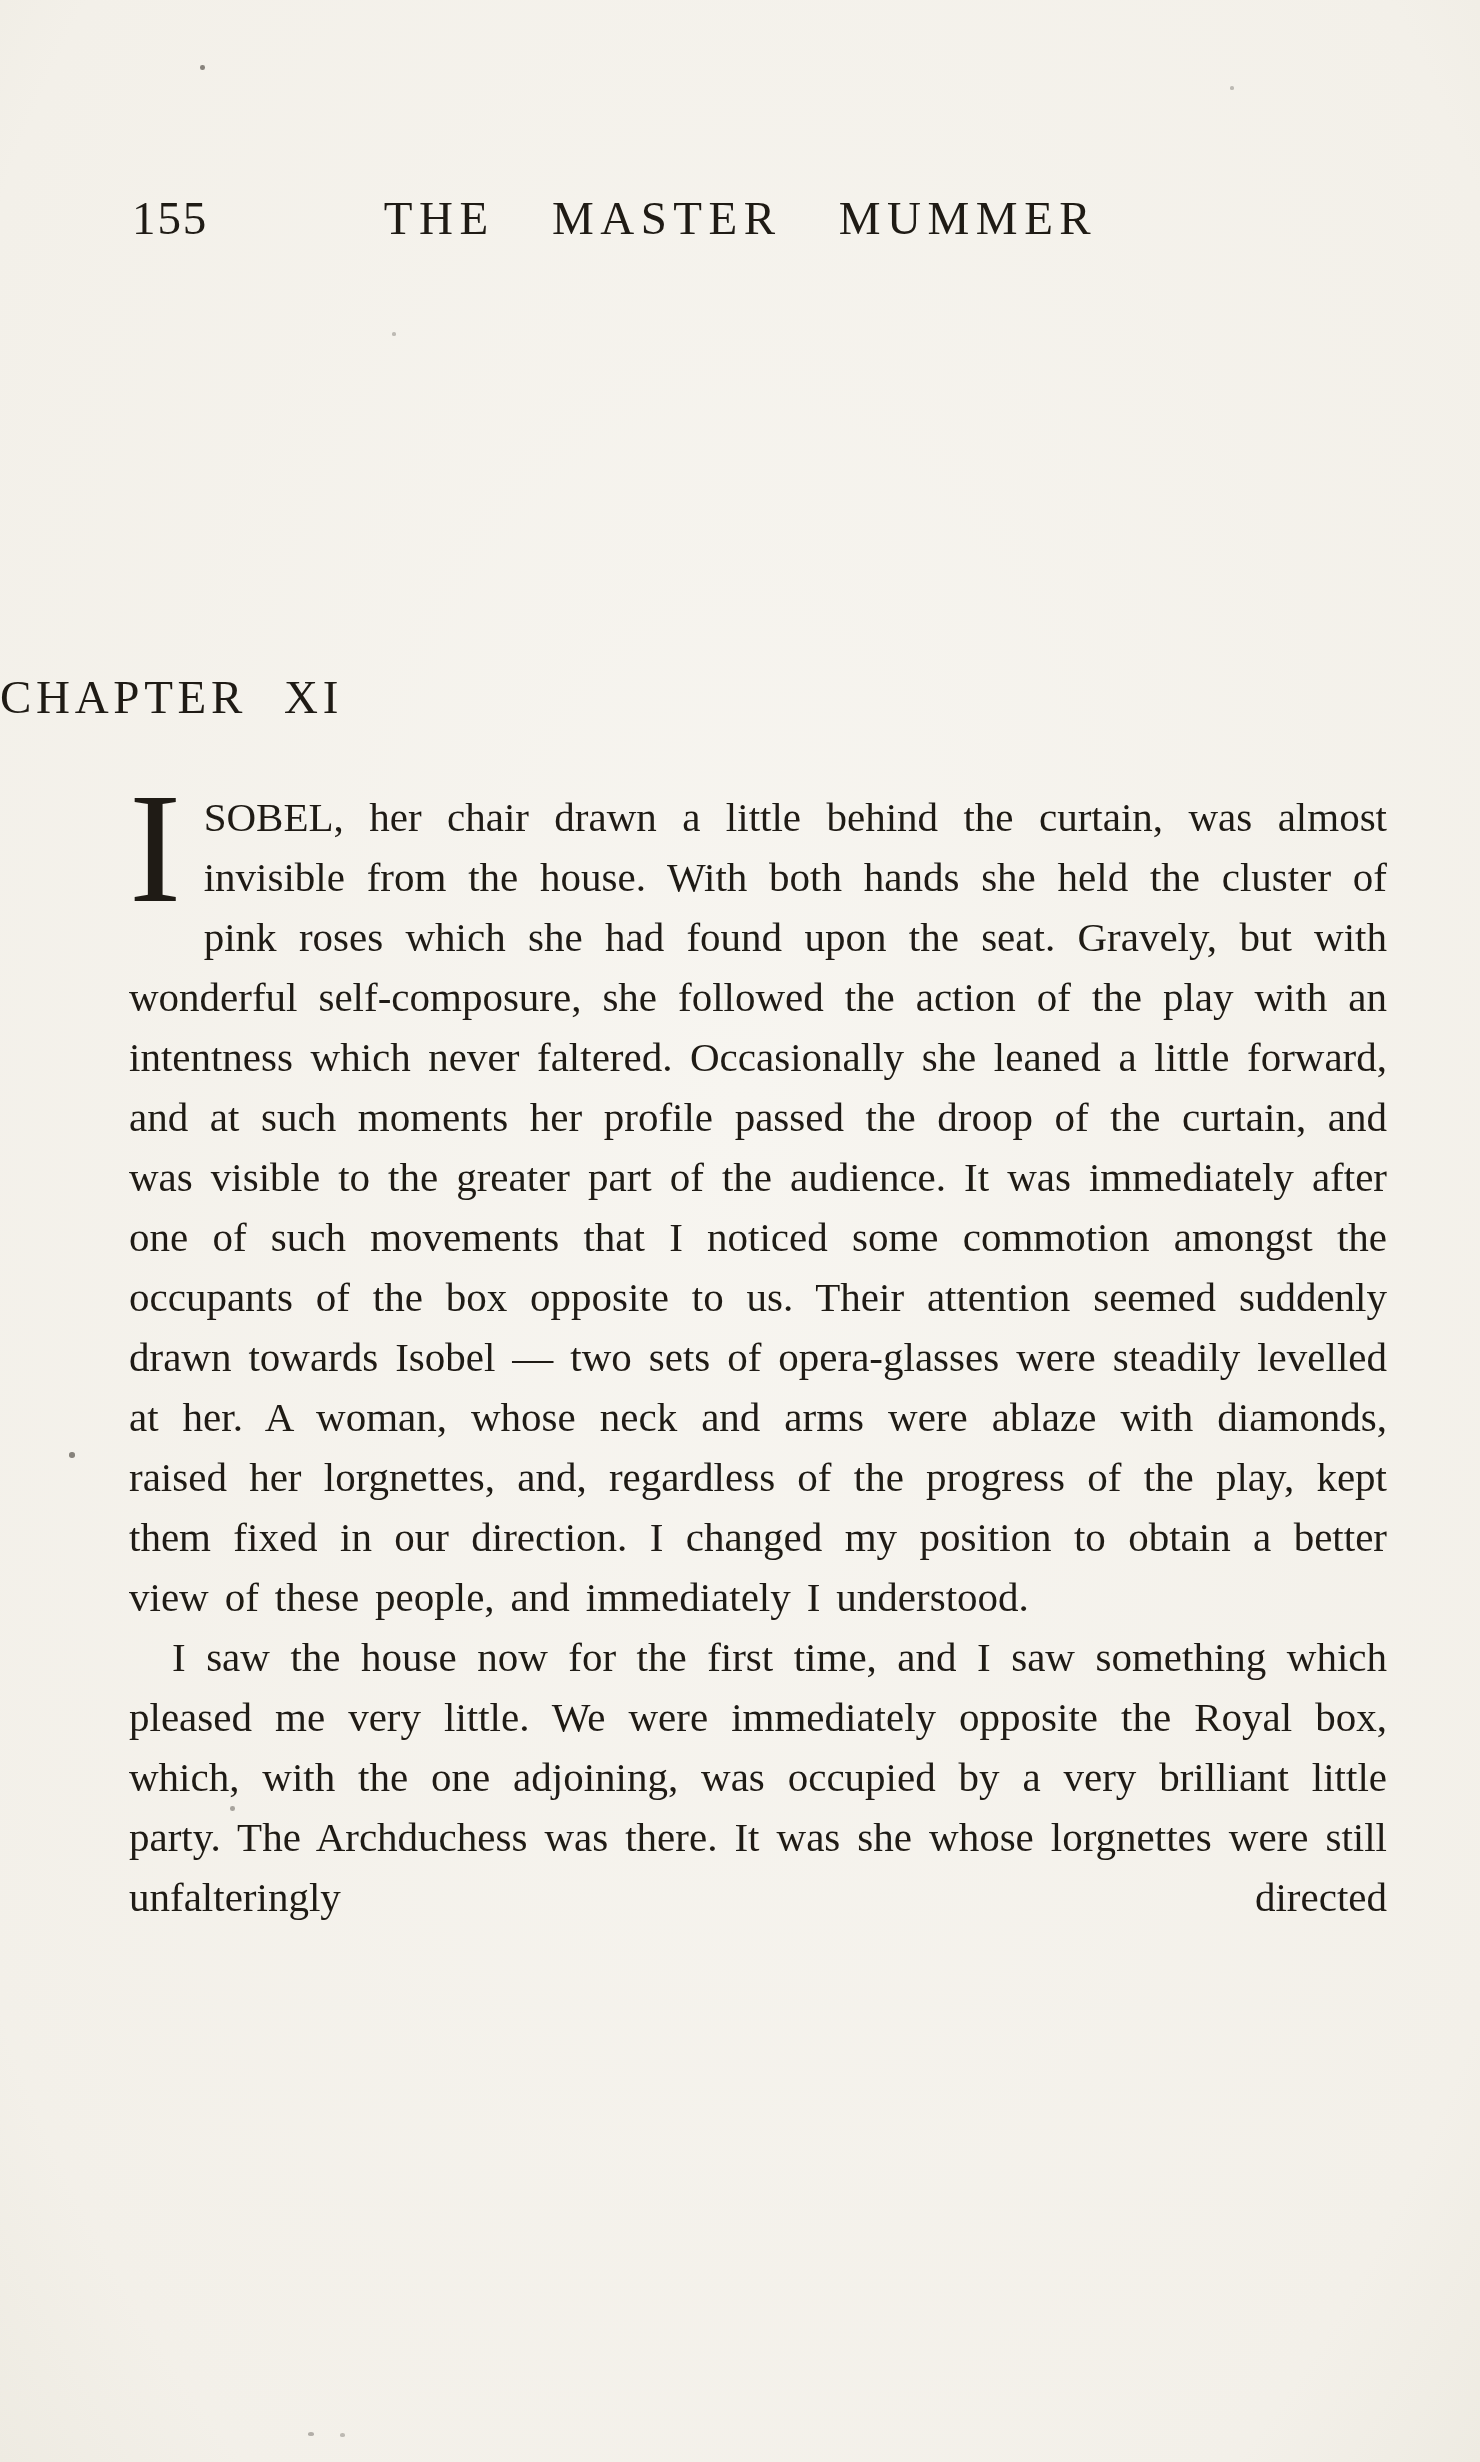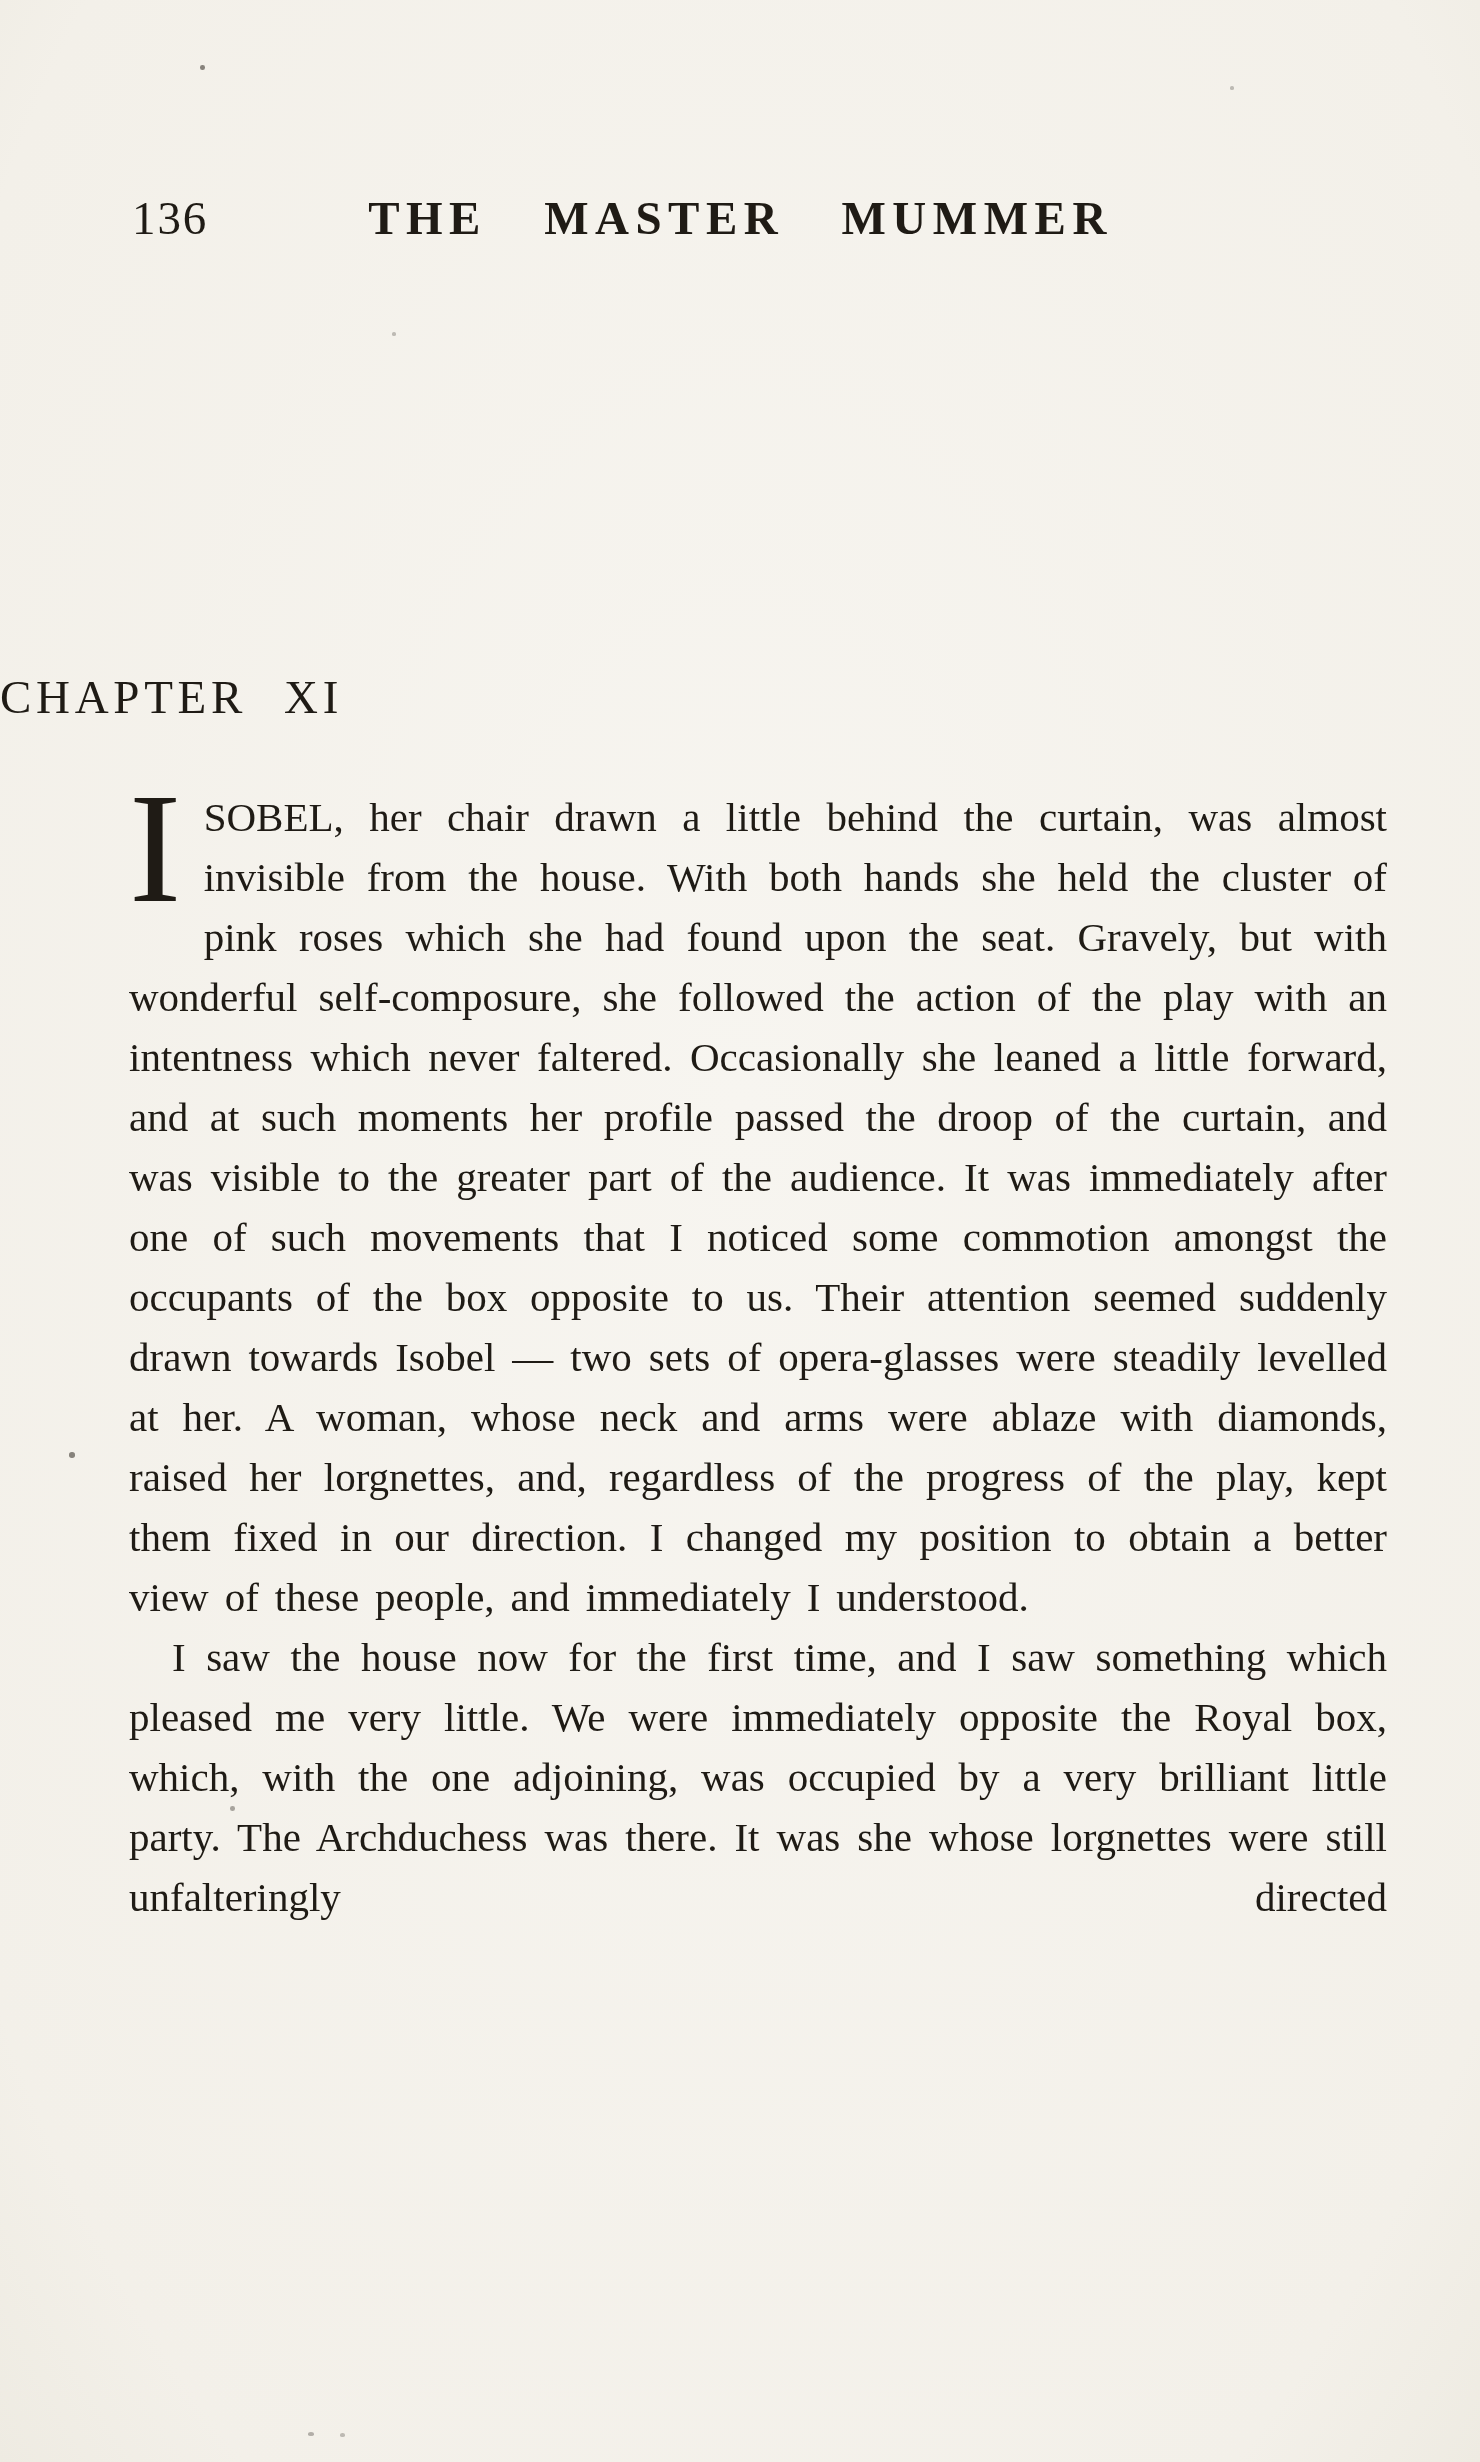--- a/index.html
+++ b/index.html
@@ -32,21 +32,20 @@
     font-size: 47px;
     letter-spacing: 1.9px;
   }
   .running-title {
     display: block;
     text-align: center;
     font-size: 47px;
     letter-spacing: 6.5px;
     word-spacing: 39px;
     white-space: nowrap;
-    font-weight: bold;
   }
 
   
   .chapter-heading {
     position: absolute;
     top: 670px;
     left: 0;
     right: 0;
     margin: 0;
     font-weight: normal;
@@ -95,21 +94,21 @@
   .speck.s5 { left: 230px; top: 1806px; width: 4.7px; height: 4.7px; opacity: .7; }
   .speck.s6 { left: 308px; top: 2432px; width: 5.6px; height: 3.7px; opacity: .6; }
   .speck.s7 { left: 340px; top: 2433px; width: 4.7px; height: 3.7px; opacity: .5; }
 </style>
 </head>
 <body>
 
 <div class="page">
 
   <header class="running-header">
-    <span class="page-number">136</span>
+    <span class="page-number">155</span>
     <span class="running-title">THE MASTER MUMMER</span>
   </header>
 
   <h2 class="chapter-heading">CHAPTER XI</h2>
 
   <div class="body-text">
     <p class="para-1">
       <span class="dropcap">I</span><span>SOBEL, her chair drawn a little behind the curtain, was almost invisible from the house. With both hands she held the cluster of pink roses which she had found upon the seat. Gravely, but with wonderful self-composure, she followed the action of the play with an intentness which never faltered. Occasionally she leaned a little forward, and at such moments her profile passed the droop of the curtain, and was visible to the greater part of the audience. It was immediately after one of such movements that I noticed some commotion amongst the occupants of the box opposite to us. Their attention seemed suddenly drawn towards Isobel — two sets of opera-glasses were steadily levelled at her. A woman, whose neck and arms were ablaze with diamonds, raised her lorgnettes, and, regardless of the progress of the play, kept them fixed in our direction. I changed my position to obtain a better view of these people, and immediately I understood.</span>
     </p>
     <p class="para-2">

